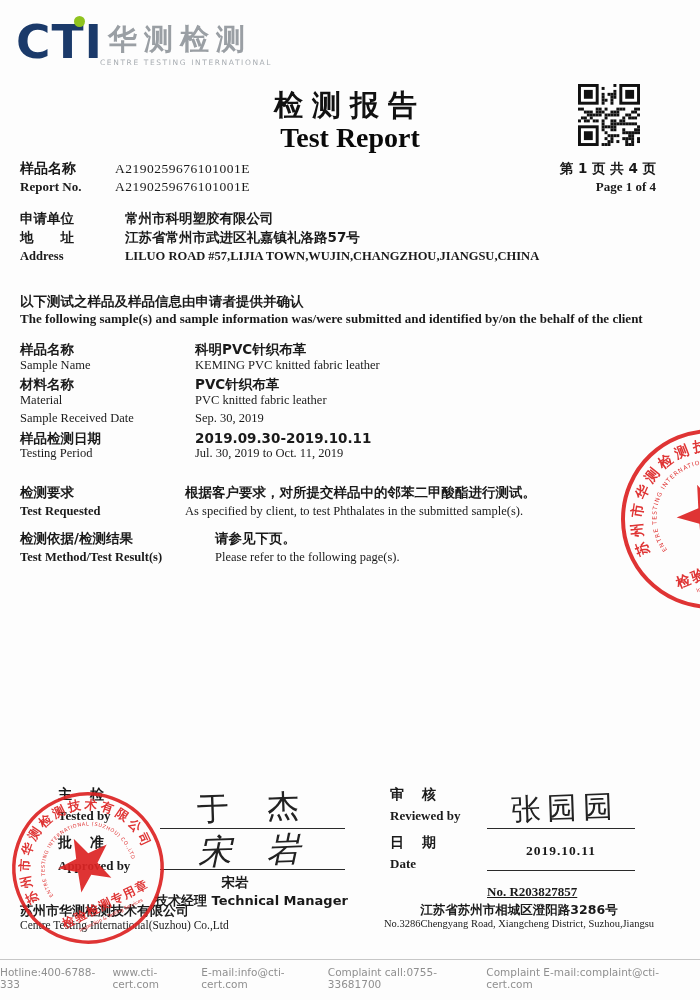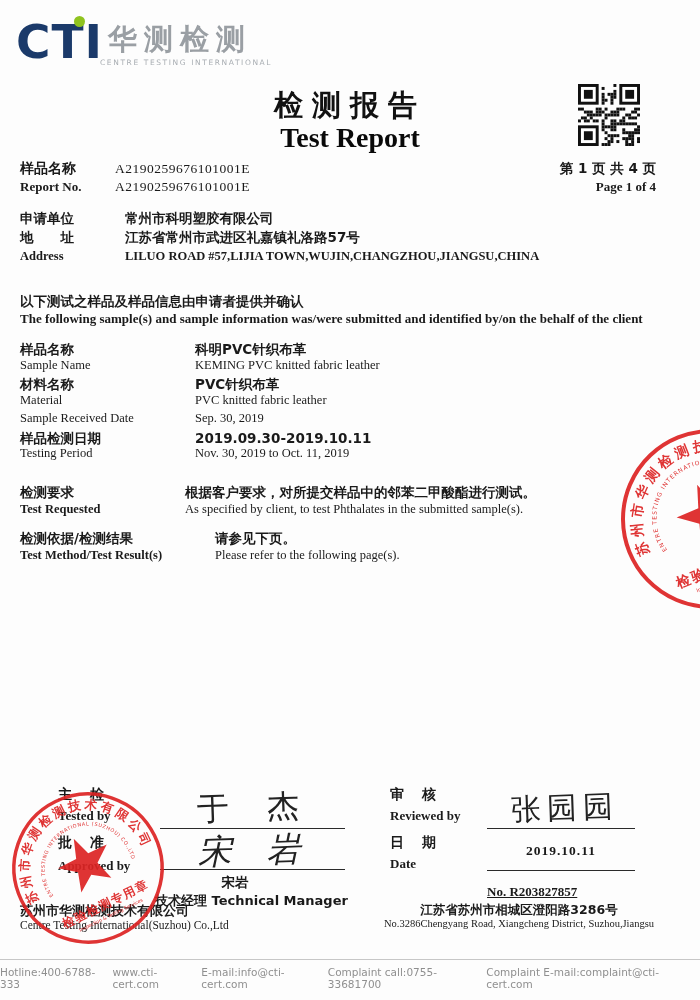--- a/index.html
+++ b/index.html
@@ -49,21 +49,21 @@
   .s-row{margin-bottom:2px;}
   .s-line{display:flex;align-items:baseline;height:16.5px;}
   .s-lbl-cn{font-size:13.5px;font-weight:bold;flex:0 0 175px;}
   .s-lbl-en{font-size:12.5px;font-family:"Liberation Serif",serif;flex:0 0 175px;}
   .s-val-cn{font-size:13.5px;font-weight:600;}
   .s-val-en{font-size:12.5px;font-family:"Liberation Serif",serif;}
 
   
   .tests{left:20px;top:484px;width:640px;}
   .t-sec{margin-bottom:10px;}
-  .t-line{display:flex;align-items:flex-start;height:18px;}
+  .t-line{display:flex;align-items:center;height:18px;}
   .t-lbl-cn{font-size:13.5px;font-weight:bold;flex:0 0 165px;}
   .t-lbl-en{font-size:12.5px;font-weight:bold;font-family:"Liberation Serif",serif;flex:0 0 165px;}
   .t-val-cn{font-size:13.5px;font-weight:600;}
   .t-val-en{font-size:12.5px;font-family:"Liberation Serif",serif;}
   .indent{padding-left:30px;}
 
   
   .sig-lbl-cn{font-size:14px;font-weight:bold;letter-spacing:2px;}
   .sig-lbl-en{font-size:13px;font-weight:bold;font-family:"Liberation Serif",serif;}
   .sig-line{border-bottom:1.5px solid #2a2a2a;}
@@ -297,21 +297,21 @@
           <span class="s-val-en">Sep. 30, 2019</span>
         </div>
     </div>
     <div class="s-row">
       <div class="s-line">
           <span class="s-lbl-cn">样品检测日期</span>
           <span class="s-val-cn">2019.09.30-2019.10.11</span>
         </div>
       <div class="s-line">
           <span class="s-lbl-en">Testing Period</span>
-          <span class="s-val-en">Nov. 30, 2019  to  Oct. 11, 2019</span>
+          <span class="s-val-en">Jul. 30, 2019  to  Oct. 11, 2019</span>
         </div>
     </div>
   </div>
 
   <div class="abs tests">
     <div class="t-sec">
       <div class="t-line">
           <span class="t-lbl-cn">检测要求</span>
           <span class="t-val-cn">根据客户要求，对所提交样品中的邻苯二甲酸酯进行测试。</span>
         </div>

